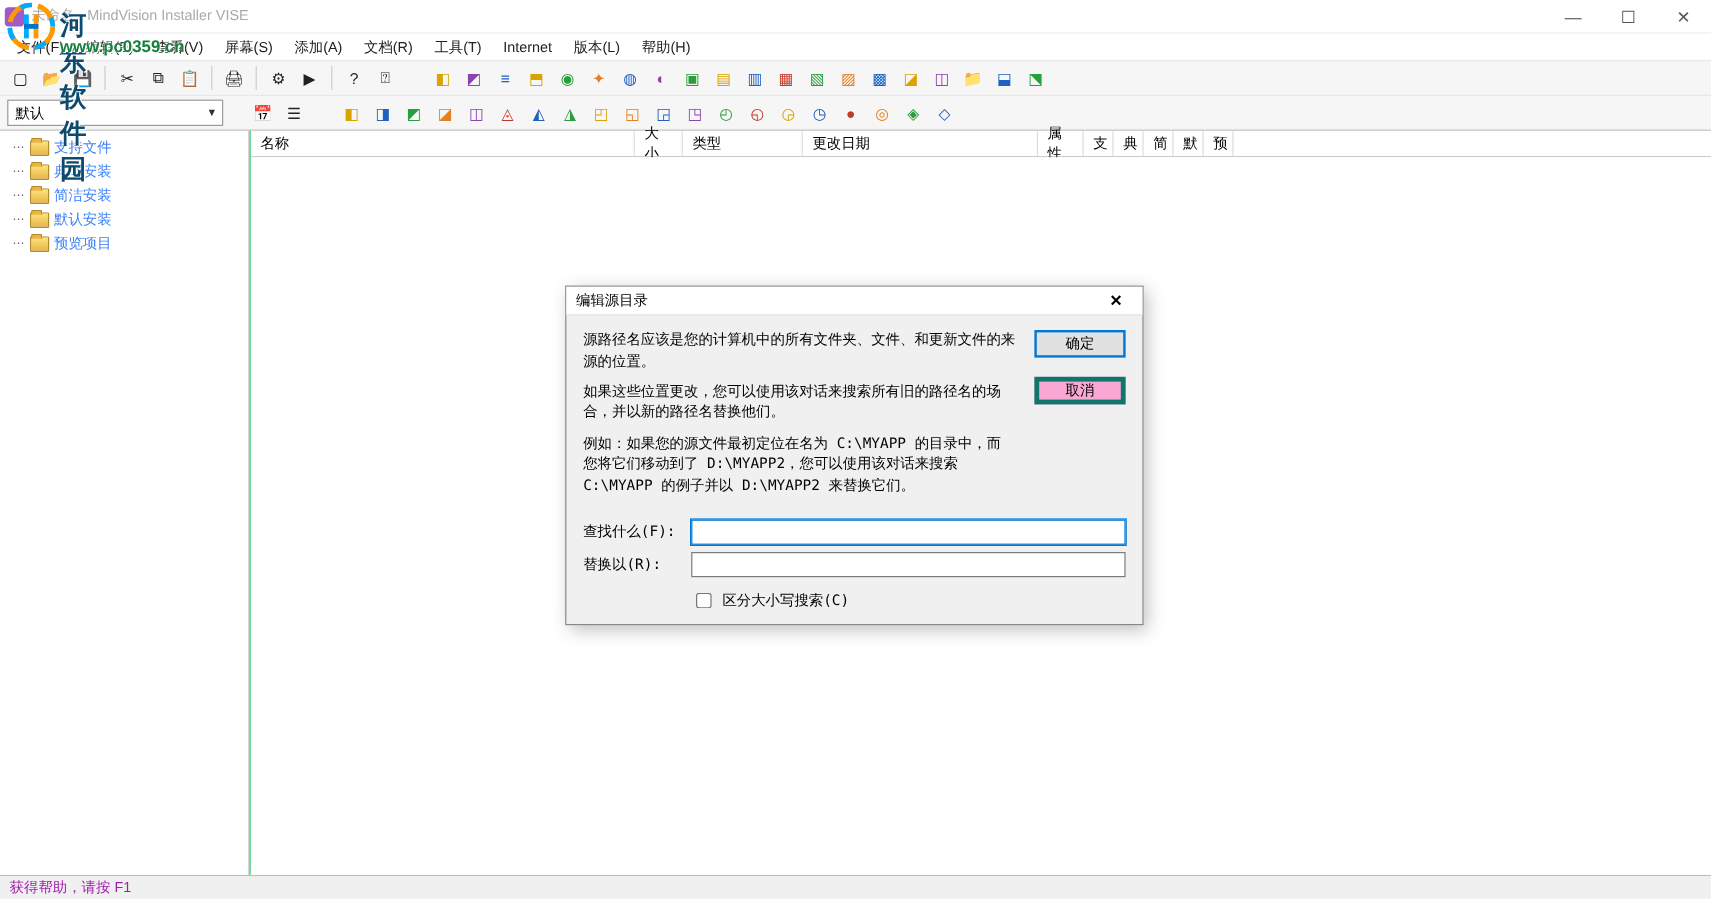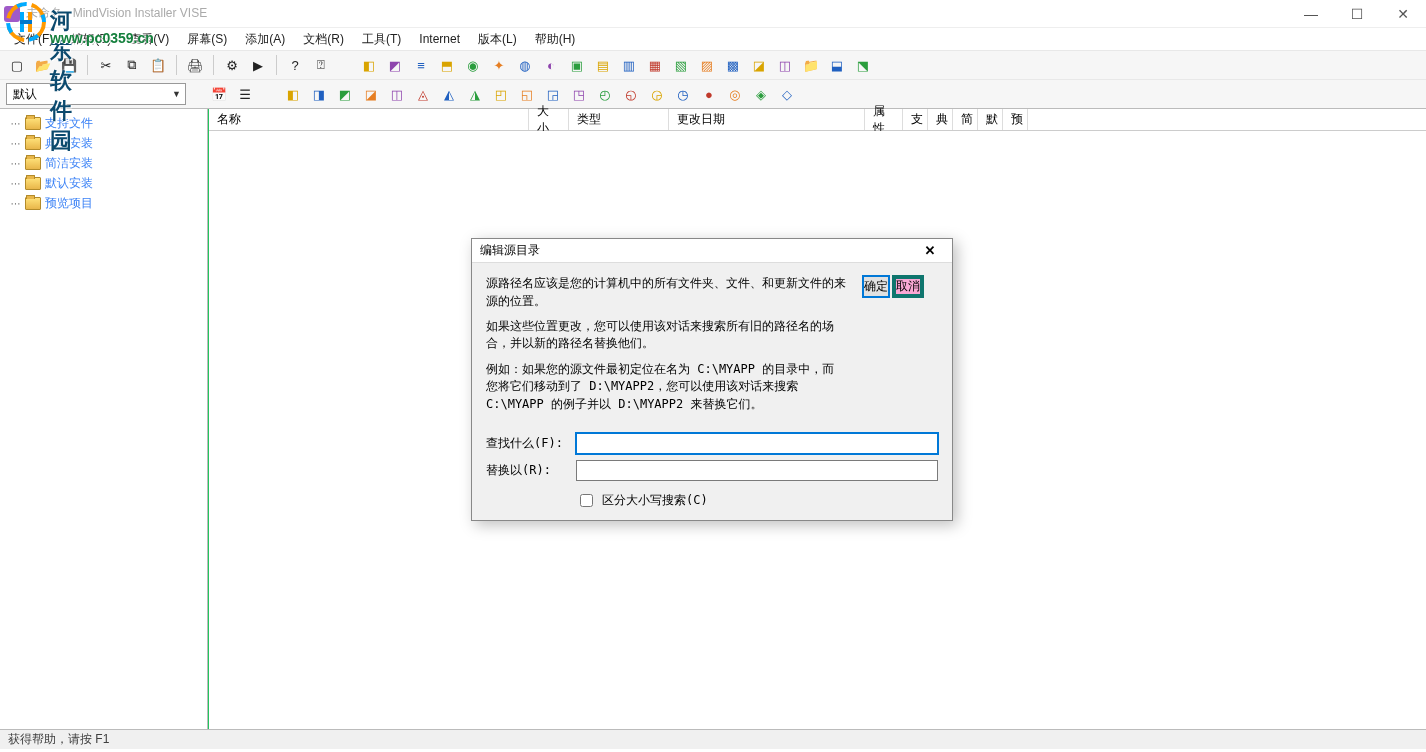--- a/index.html
+++ b/index.html
@@ -32,30 +32,30 @@
   .tree-node .folder { width: 16px; height: 13px; background: linear-gradient(#ffe27a,#e8b64a); border: 1px solid #b38b2a; border-radius: 1px; position:relative; }
   .tree-node .folder::before { content:""; position:absolute; left:0; top:-3px; width:7px; height:3px; background:#e8b64a; border:1px solid #b38b2a; border-bottom:none; border-radius:1px 1px 0 0;}
   .tree-node .label { color: #3b82f6; }
 
   .list-pane { flex: 1; display:flex; flex-direction:column; border-left:1px solid #22c55e; }
   .list-header { height: 22px; border-bottom: 1px solid #ccc; display: flex; align-items: stretch; background: #fff; }
   .col-h { border-right: 1px solid #ddd; padding: 3px 8px; color: #000; display:flex; align-items:center; }
   .col-h:last-child { border-right: none; }
   .list-body { flex: 1; overflow: auto; background: #fff; }
 
-  .statusbar { height: 20px; border-top: 1px solid #bbb; background: #f0f0f0; display: flex; align-items: center; padding: 0 8px; color: #404040; }
+  .statusbar { height: 20px; border-top: 1px solid #bbb; background: #f0f0f0; display: flex; align-items: center; padding: 0 8px; color: #a21caf; }
 
   .dialog-backdrop { position: absolute; inset: 0; z-index: 100; }
   .dialog { position: absolute; left: 471px; top: 238px; width: 482px; height: 283px; background: #f0f0f0; border: 1px solid #888; box-shadow: 4px 4px 14px rgba(0,0,0,.25); display:flex; flex-direction:column; }
   .dlg-title { height: 28px; background: #fff; border-bottom: 1px solid #ddd; display:flex; align-items:center; padding: 0 8px; }
   .dlg-title .t { flex: 1; color: #000; font-size: 12px; }
   .dlg-close { width: 28px; height: 22px; display:flex; align-items:center; justify-content:center; font-size:13px; font-weight:bold; }
   .dlg-body { flex:1; padding: 12px 14px 10px 14px; position:relative; font-size: 12px; color:#000; font-family: "SimSun","NSimSun","Microsoft YaHei",monospace; }
   .dlg-body p { margin: 0 0 8px 0; line-height: 1.45; max-width: 360px; }
-  .dlg-btns { position:absolute; right: 14px; top: 12px; width: 76px; display:flex; flex-direction:row; gap:2px; }
+  .dlg-btns { position:absolute; right: 14px; top: 12px; width: 76px; display:flex; flex-direction:column; gap:16px; }
   .btn { height: 23px; border: 4px solid #0f766e; background:#f9a8d4; display:flex; align-items:center; justify-content:center; }
   .btn.default { border: 2px solid #0078d7; background:#e1e1e1; }
   .form-row { display:flex; align-items:center; gap:8px; margin-top: 6px; }
   .form-row label { width: 82px; text-align:left; }
   .form-row input[type=text] { flex:1; height: 21px; border:1px solid #7a7a7a; padding:1px 4px; font-family:inherit; font-size:12px; }
   .form-row input.focused { border:1px solid #0078d7; outline:1px solid #0078d7; }
   .chk-row { margin-left: 90px; margin-top: 10px; display:flex; align-items:center; gap:6px; }
   .chk-row input { width:13px; height:13px; }
   
   

